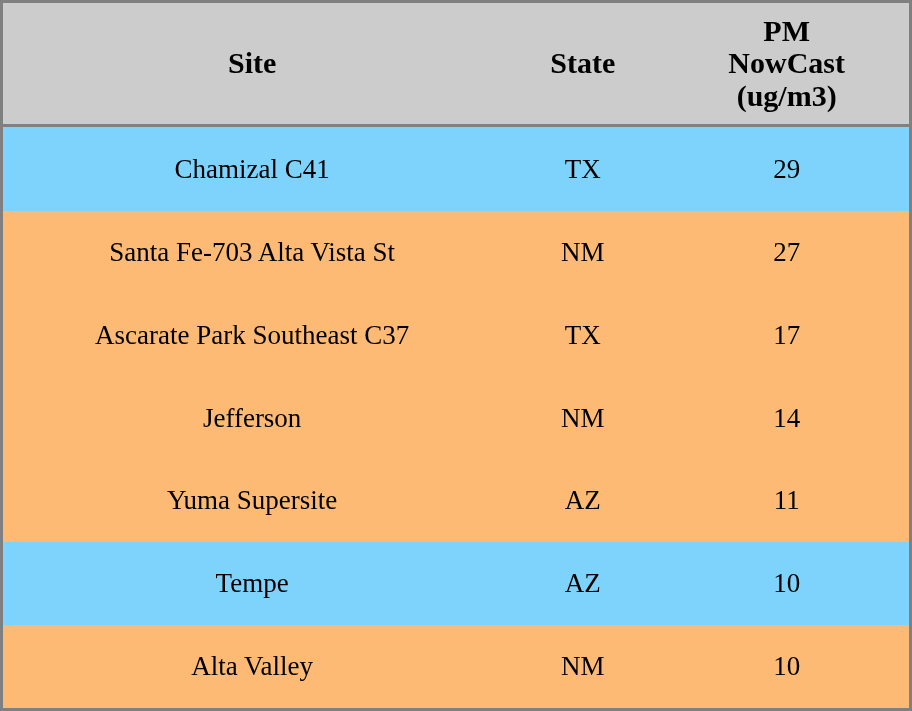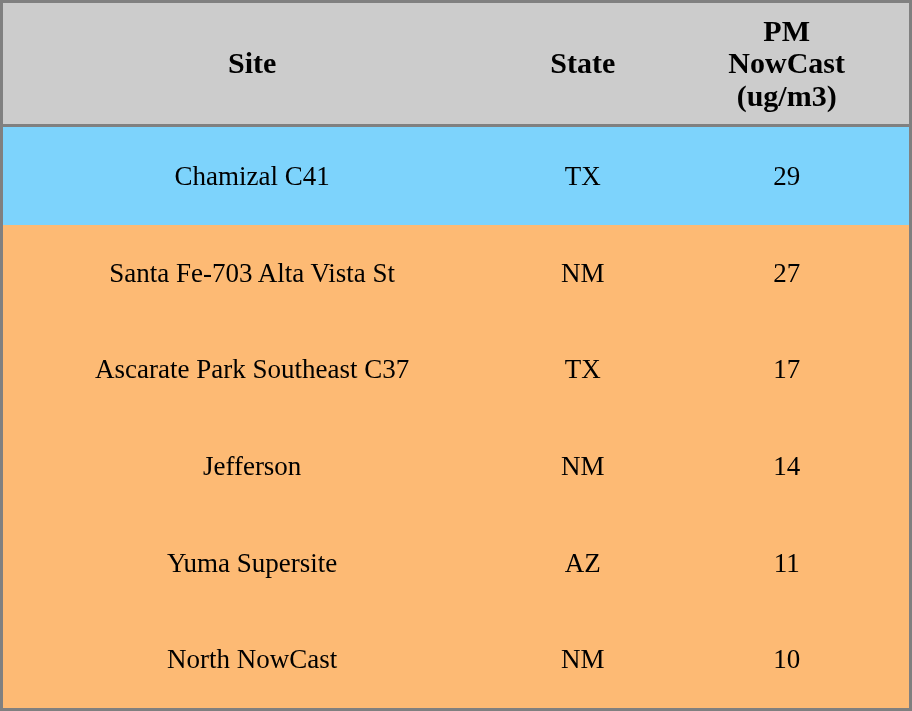--- a/index.html
+++ b/index.html
@@ -100,20 +100,25 @@
       <tr class="row-even">
         <td>Jefferson</td>
         <td>NM</td>
         <td>14</td>
       </tr>
       <tr class="row-even">
         <td>Yuma Supersite</td>
         <td>AZ</td>
         <td>11</td>
       </tr>
+      <tr class="row-odd">
+        <td>Tempe</td>
+        <td>AZ</td>
+        <td>10</td>
+      </tr>
       <tr class="row-even">
-        <td>North NowCast</td>
+        <td>Alta Valley</td>
         <td>NM</td>
         <td>10</td>
       </tr>
     </tbody>
   </table>
 </div>
 
 </body></html>

